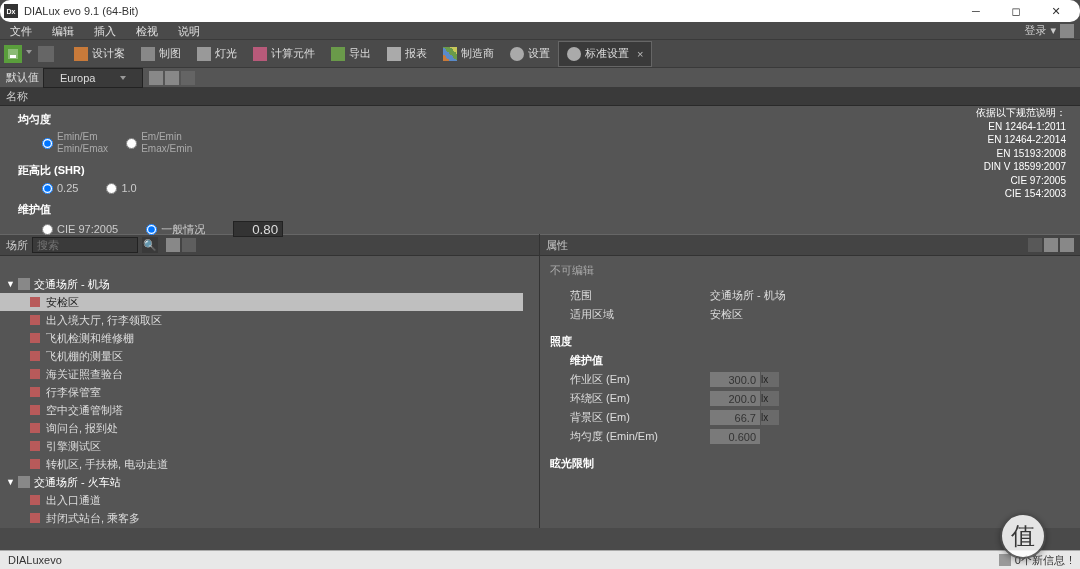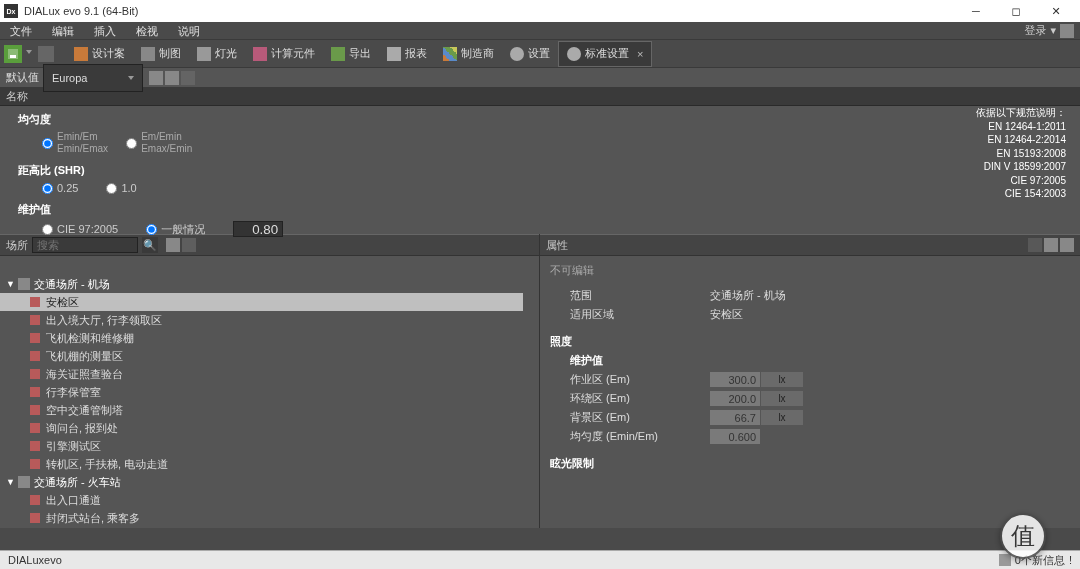--- a/index.html
+++ b/index.html
@@ -1,18 +1,18 @@
 <!DOCTYPE html>
 <html><head>
 <meta charset="utf-8">
 <style>
 * { margin: 0; padding: 0; box-sizing: border-box; font-family: "Microsoft YaHei", "Segoe UI", Tahoma, sans-serif; }
 body { background: #4a4a4a; width: 1080px; height: 569px; overflow: hidden; color: #ccc; font-size: 11px; position: relative; }
 
-.titlebar { background: #fff; height: 22px; display: flex; align-items: center; padding: 0 4px; color: #333; }
+.titlebar { background: #fff; height: 22px; display: flex; align-items: center; padding: 0 4px; color: #333; border-radius: 10px; }
 .titlebar-icon { width: 14px; height: 14px; background: #333; margin-right: 6px; display:flex; align-items:center; justify-content:center; color:#fff; font-size:7px; font-weight:bold; }
 .titlebar-title { flex: 1; font-size: 11px; }
 .win-controls { display: flex; gap: 0; }
 .win-btn { width: 40px; height: 22px; display: flex; align-items: center; justify-content: center; color: #333; }
 
 .menubar { background: #4a4a4a; height: 18px; display: flex; align-items: center; border-bottom: 1px solid #3a3a3a; }
 .menu-item { padding: 0 10px; color: #e0e0e0; font-size: 11px; height: 18px; line-height: 18px; }
 .menu-login { margin-left: auto; padding-right: 6px; display: flex; align-items: center; gap: 4px; }
 .avatar { width: 14px; height: 14px; background: #888; }
 
@@ -24,21 +24,21 @@
 .tab.active { background: #3a3a3a; border: 1px solid #666; }
 .tab-icon { width: 14px; height: 14px; display:flex; align-items:center; justify-content:center; }
 .ico-orange { background: #c87a3a; } .ico-gray { background: #888; } .ico-lg { background: #999; }
 .ico-pink { background: #b85a7a; } .ico-green { background: #6a9a4a; } .ico-d { background: #aaa; }
 .ico-grid { background: linear-gradient(45deg,#c87a3a 25%,#5a8ac8 25%,#5a8ac8 50%,#6a9a4a 50%,#6a9a4a 75%,#c8c85a 75%); }
 .ico-gear { background: #aaa; border-radius:50%; }
 .tab-close { margin-left:4px; color:#bbb; }
 
 .defaults-bar { background: #555; height: 20px; display: flex; align-items: center; padding: 0 6px; border-bottom: 1px solid #3a3a3a; }
 .def-label { color: #ddd; margin-right: 4px; }
-.def-select { background: #3a3a3a; color: #ddd; width: 100px; height: 28px; padding: 0 8px; display: flex; align-items: center; justify-content: space-between; border: 1px solid #222; }
+.def-select { background: #3a3a3a; color: #ddd; width: 100px; height: 20px; padding: 0 16px; display: flex; align-items: center; justify-content: space-between; border: 1px solid #222; }
 .arrow-down { width: 0; height: 0; border-left: 3px solid transparent; border-right: 3px solid transparent; border-top: 4px solid #999; }
 .view-icons { display:flex; gap:2px; margin-left:6px; }
 .view-ico { width:14px; height:14px; background:#888; }
 
 .name-bar { background: #3a3a3a; height: 18px; display: flex; align-items: center; padding: 0 6px; color: #ccc; border-bottom: 1px solid #2a2a2a; }
 
 .settings-panel { padding: 6px 18px; background: #555; position: relative; height: 128px; }
 .sp-section { margin-bottom: 8px; }
 .sp-title { color: #fff; font-weight: bold; font-size: 11px; margin-bottom: 4px; }
 .sp-row { display: flex; gap: 28px; padding-left: 24px; align-items: center; }
@@ -72,21 +72,21 @@
 .tree::-webkit-scrollbar-thumb { background:#888; }
 
 .props { flex:1; overflow:auto; padding: 4px 10px; }
 .prop-readonly { color:#aaa; font-size:11px; padding:3px 0 8px 0; }
 .prop-section { margin-bottom:8px; }
 .prop-head { color:#fff; font-weight:bold; padding:2px 0; }
 .prop-row { display:flex; align-items:center; height:19px; padding-left:20px; }
 .prop-label { width:140px; color:#ddd; }
 .prop-val { color:#ddd; }
 .prop-input { background:#7a7a7a; border:none; color:#333; width:50px; height:15px; text-align:right; padding:0 4px; font-size:11px; }
-.prop-unit { background:#6a6a6a; color:#222; width:42px; height:15px; text-align:center; margin-left:1px; font-size:10px; line-height:15px; }
+.prop-unit { background:#6a6a6a; color:#222; width:18px; height:15px; margin-left:1px; font-size:10px; line-height:15px; }
 .chk { width:12px; height:12px; background:#7a7a7a; display:flex; align-items:center; justify-content:center; color:#333; font-size:9px; }
 
 .statusbar { position: absolute; bottom: 0; left: 0; right: 0; height: 19px; background: #e8e8e8; display: flex; align-items: center; padding: 0 8px; color: #333; font-size: 11px; border-top: 1px solid #aaa; }
 .status-right { margin-left:auto; display:flex; align-items:center; gap:4px; }
 .msg-ico { width:12px; height:12px; background:#999; }
 
 .watermark { position:absolute; right:10px; bottom:6px; width:70px; height:55px; opacity:0.85; display:flex; align-items:center; }
 .wm-circle { width:46px; height:46px; border-radius:50%; background:#fff; border:2px solid #4a4a4a; display:flex; align-items:center; justify-content:center; position:relative; box-shadow:0 2px 6px rgba(0,0,0,0.4); }
 .wm-text { color:#666; font-size:10px; writing-mode:vertical-rl; position:absolute; right:-22px; }
 </style>

